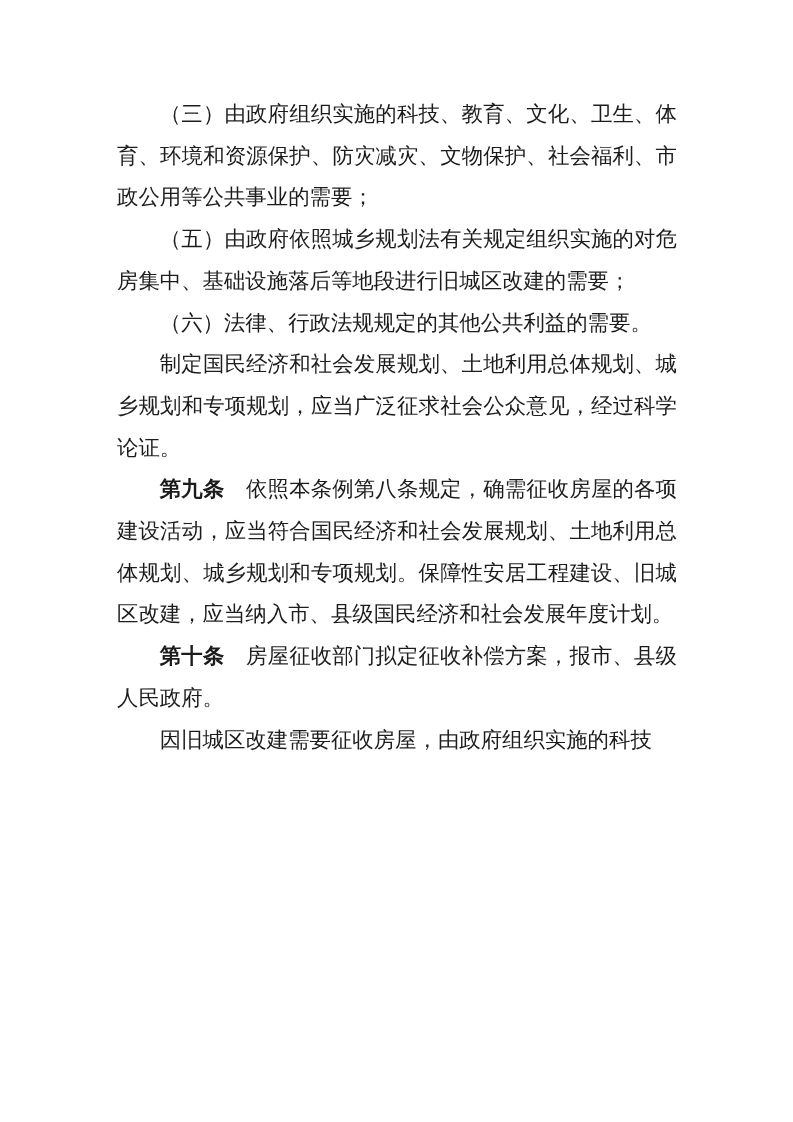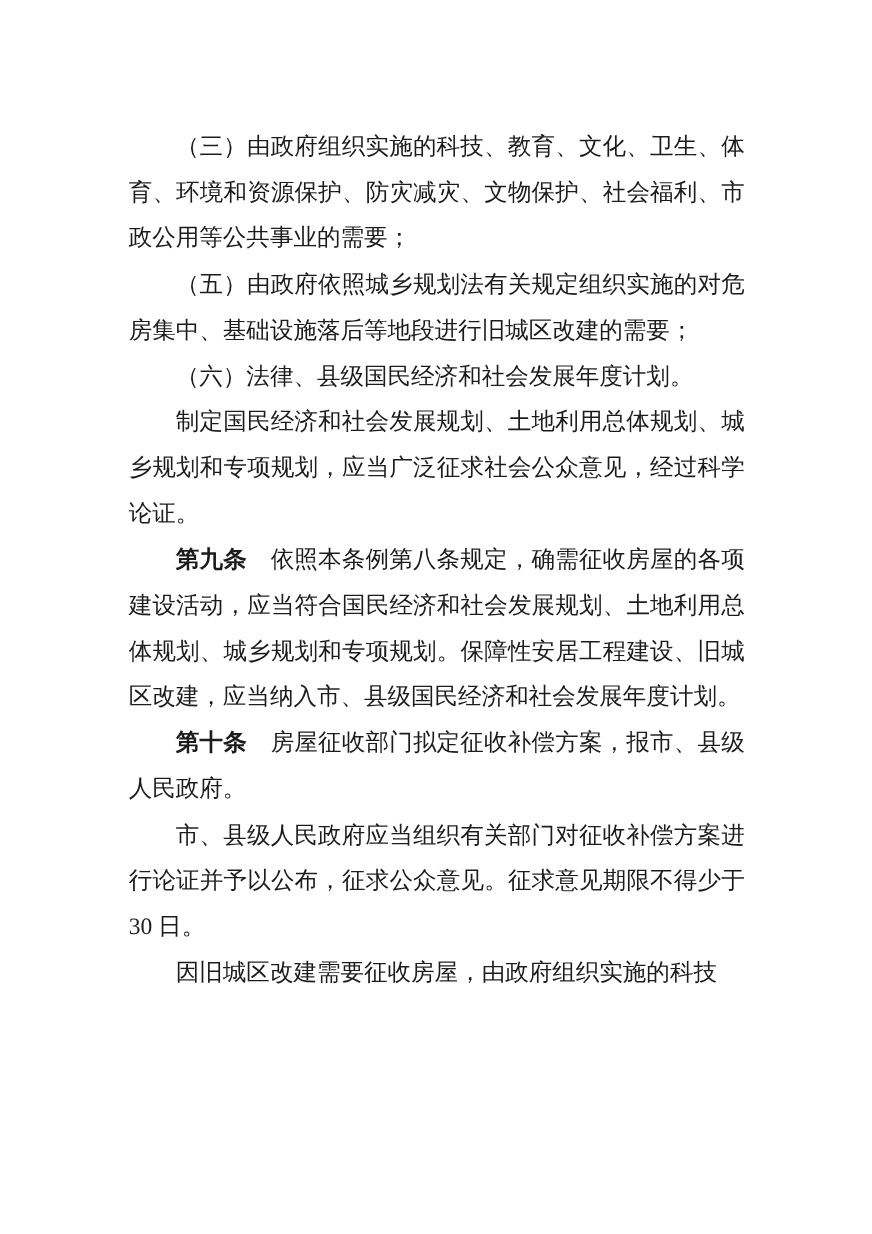--- a/index.html
+++ b/index.html
@@ -7,21 +7,20 @@
     padding: 0;
     background: #ffffff;
   }
   .page {
     position: relative;
     width: 793px;
     height: 1086px;
     background: #ffffff;
     overflow: hidden;
     font-family: "Liberation Serif", "DejaVu Serif", serif;
-    margin-top: 19px;
   }
   .text-block {
     position: absolute;
     left: 117px;
     top: 94px;
     width: 560px;
     color: #1c1c1c;
     font-size: 21.4px;
     line-height: 41.7px;
     text-align: justify;
@@ -38,20 +37,19 @@
     font-weight: 700;
   }
 </style>
 </head>
 <body>
 
 <div class="page" style="background: rgb(255, 255, 255);">
   <div class="text-block" id="doc-body" style="color: rgb(28, 28, 28);">
       <p><span>（三）由政府组织实施的科技、教育、文化、卫生、体育、环境和资源保护、防灾减灾、文物保护、社会福利、市政公用等公共事业的需要；</span></p>
       <p><span>（五）由政府依照城乡规划法有关规定组织实施的对危房集中、基础设施落后等地段进行旧城区改建的需要；</span></p>
-      <p><span>（六）法律、县级国民经济和社会发展年度计划。</span></p>
+      <p><span>（六）法律、行政法规规定的其他公共利益的需要。</span></p>
       <p><span>制定国民经济和社会发展规划、土地利用总体规划、城乡规划和专项规划，应当广泛征求社会公众意见，经过科学论证。</span></p>
       <p><span class="article-label">第九条</span><span>　</span><span>依照本条例第八条规定，确需征收房屋的各项建设活动，应当符合国民经济和社会发展规划、土地利用总体规划、城乡规划和专项规划。保障性安居工程建设、旧城区改建，应当纳入市、县级国民经济和社会发展年度计划。</span></p>
       <p><span class="article-label">第十条</span><span>　</span><span>房屋征收部门拟定征收补偿方案，报市、县级人民政府。</span></p>
-      <p><span>市、县级人民政府应当组织有关部门对征收补偿方案进行论证并予以公布，征求公众意见。征求意见期限不得少于 30 日。</span></p>
       <p><span>因旧城区改建需要征收房屋，由政府组织实施的科技</span></p>
     </div>
 </div>
 
 </body></html>

